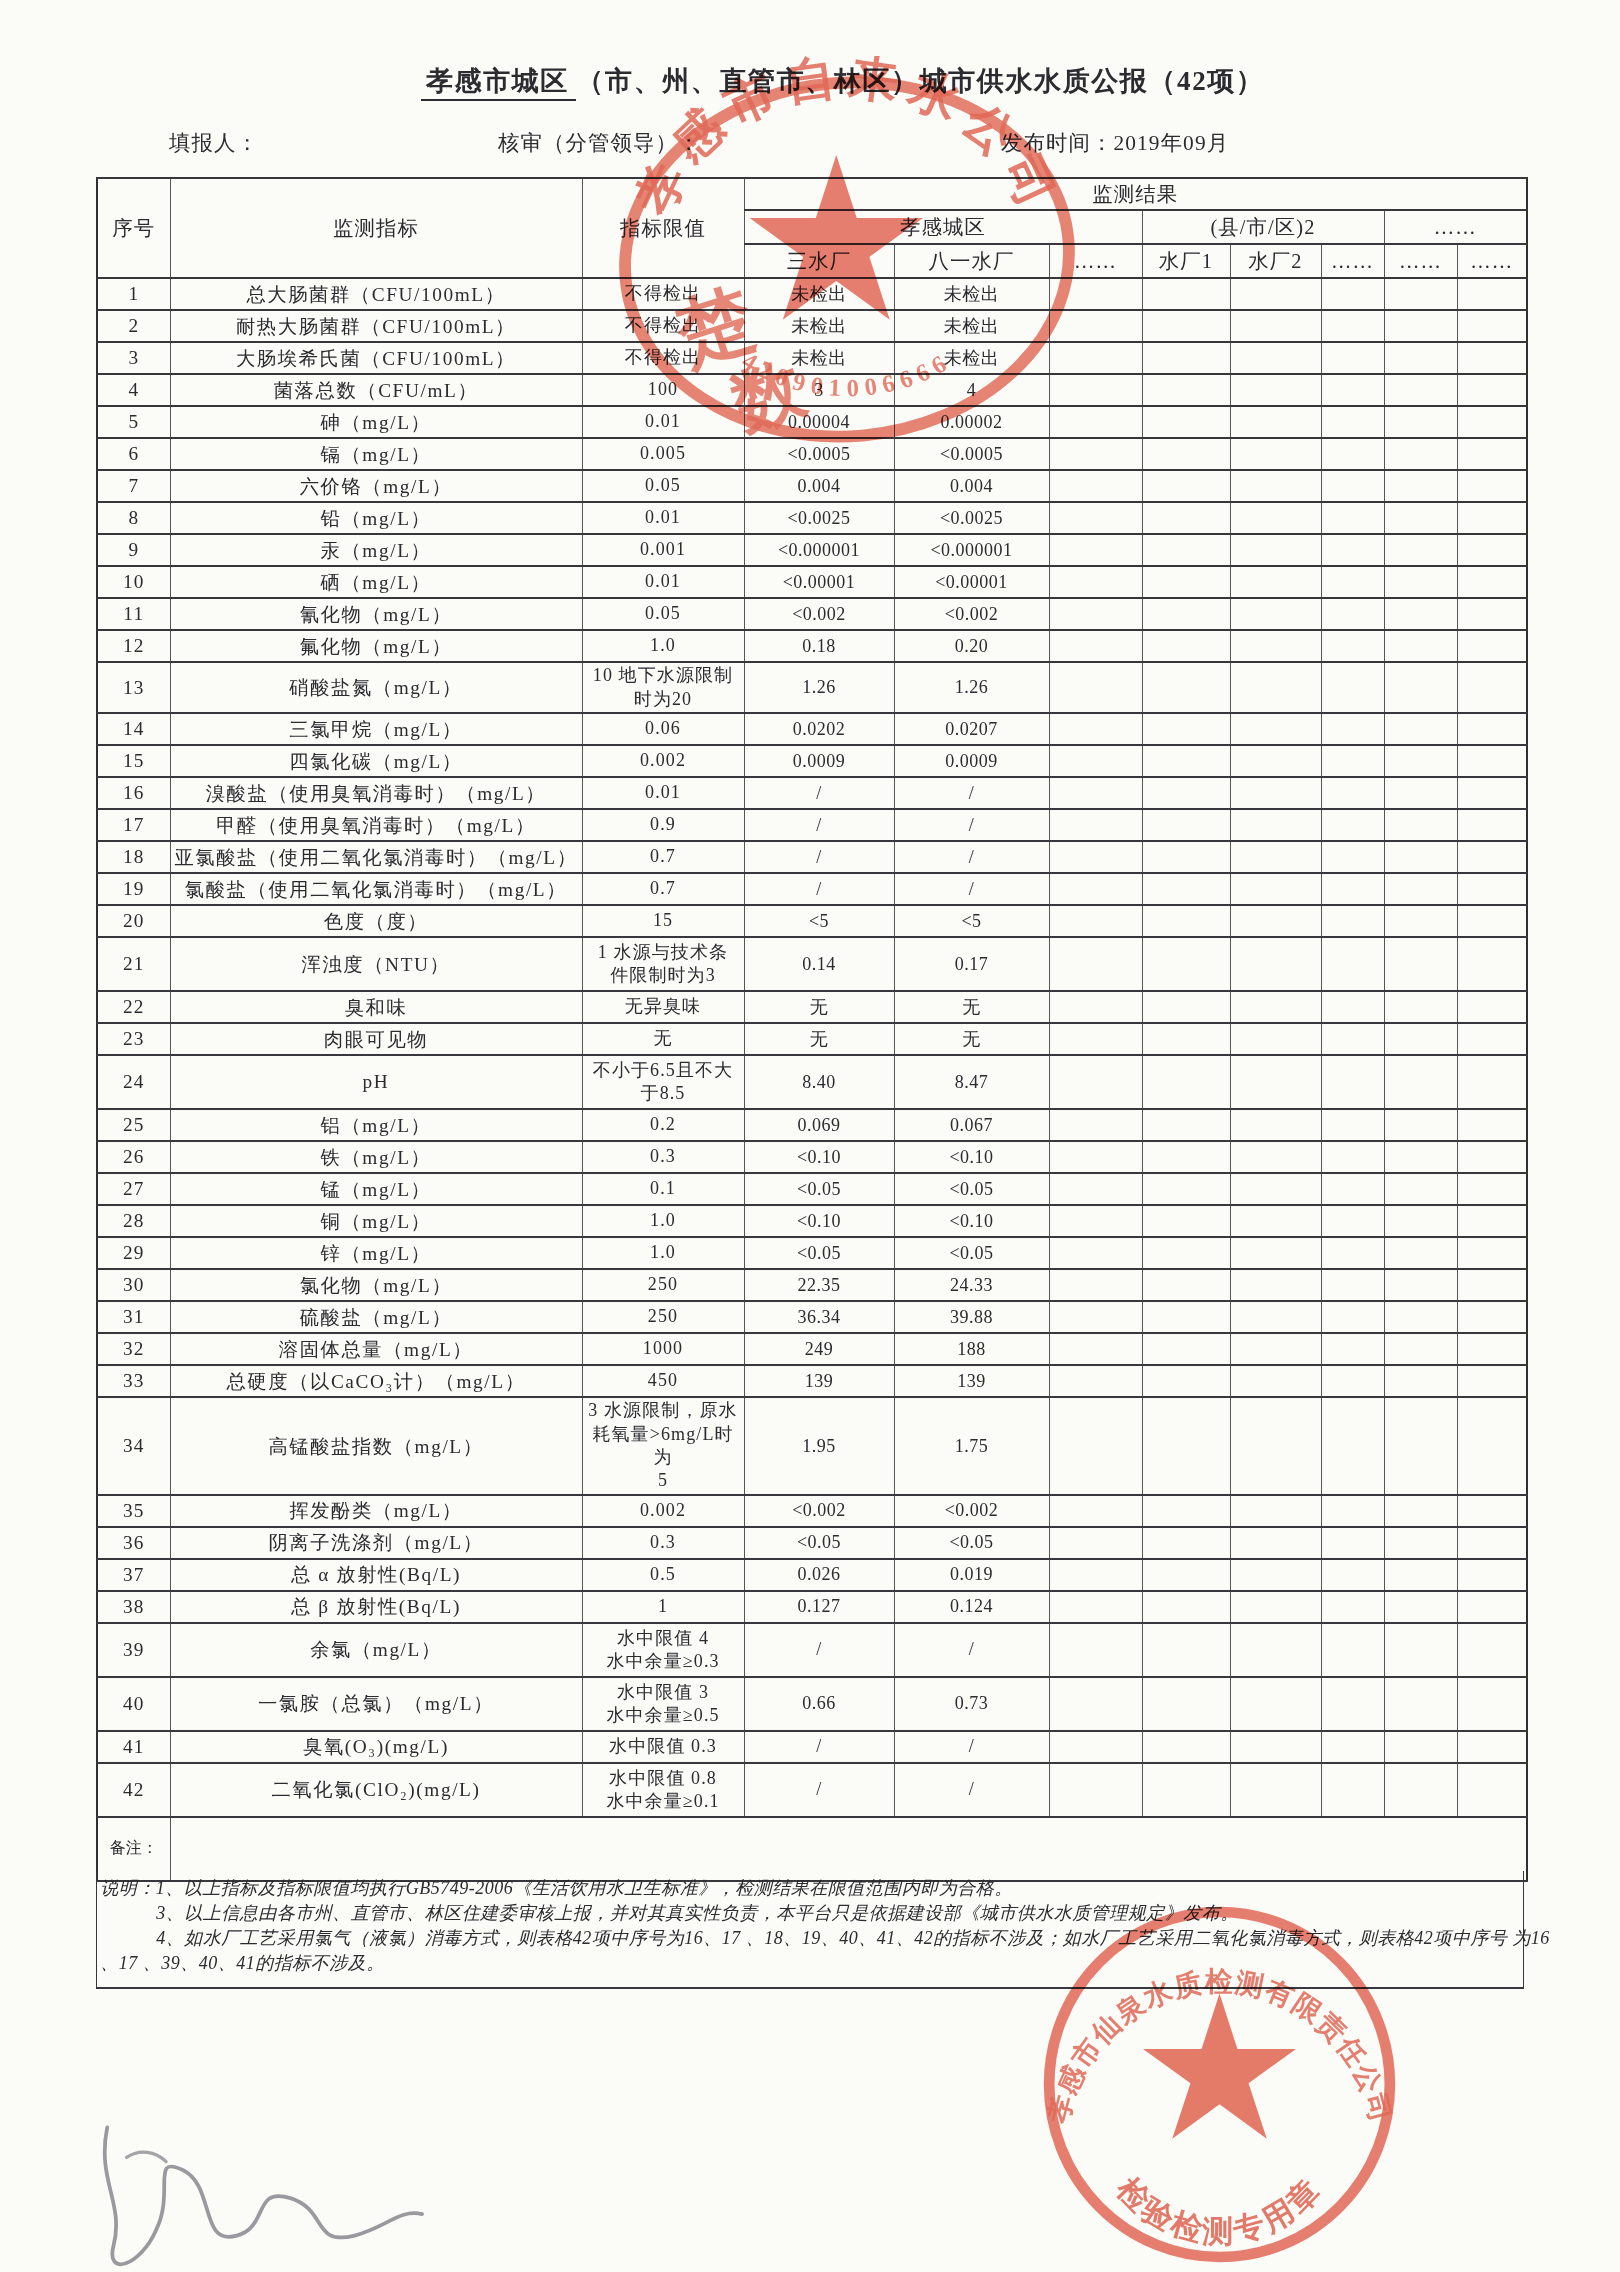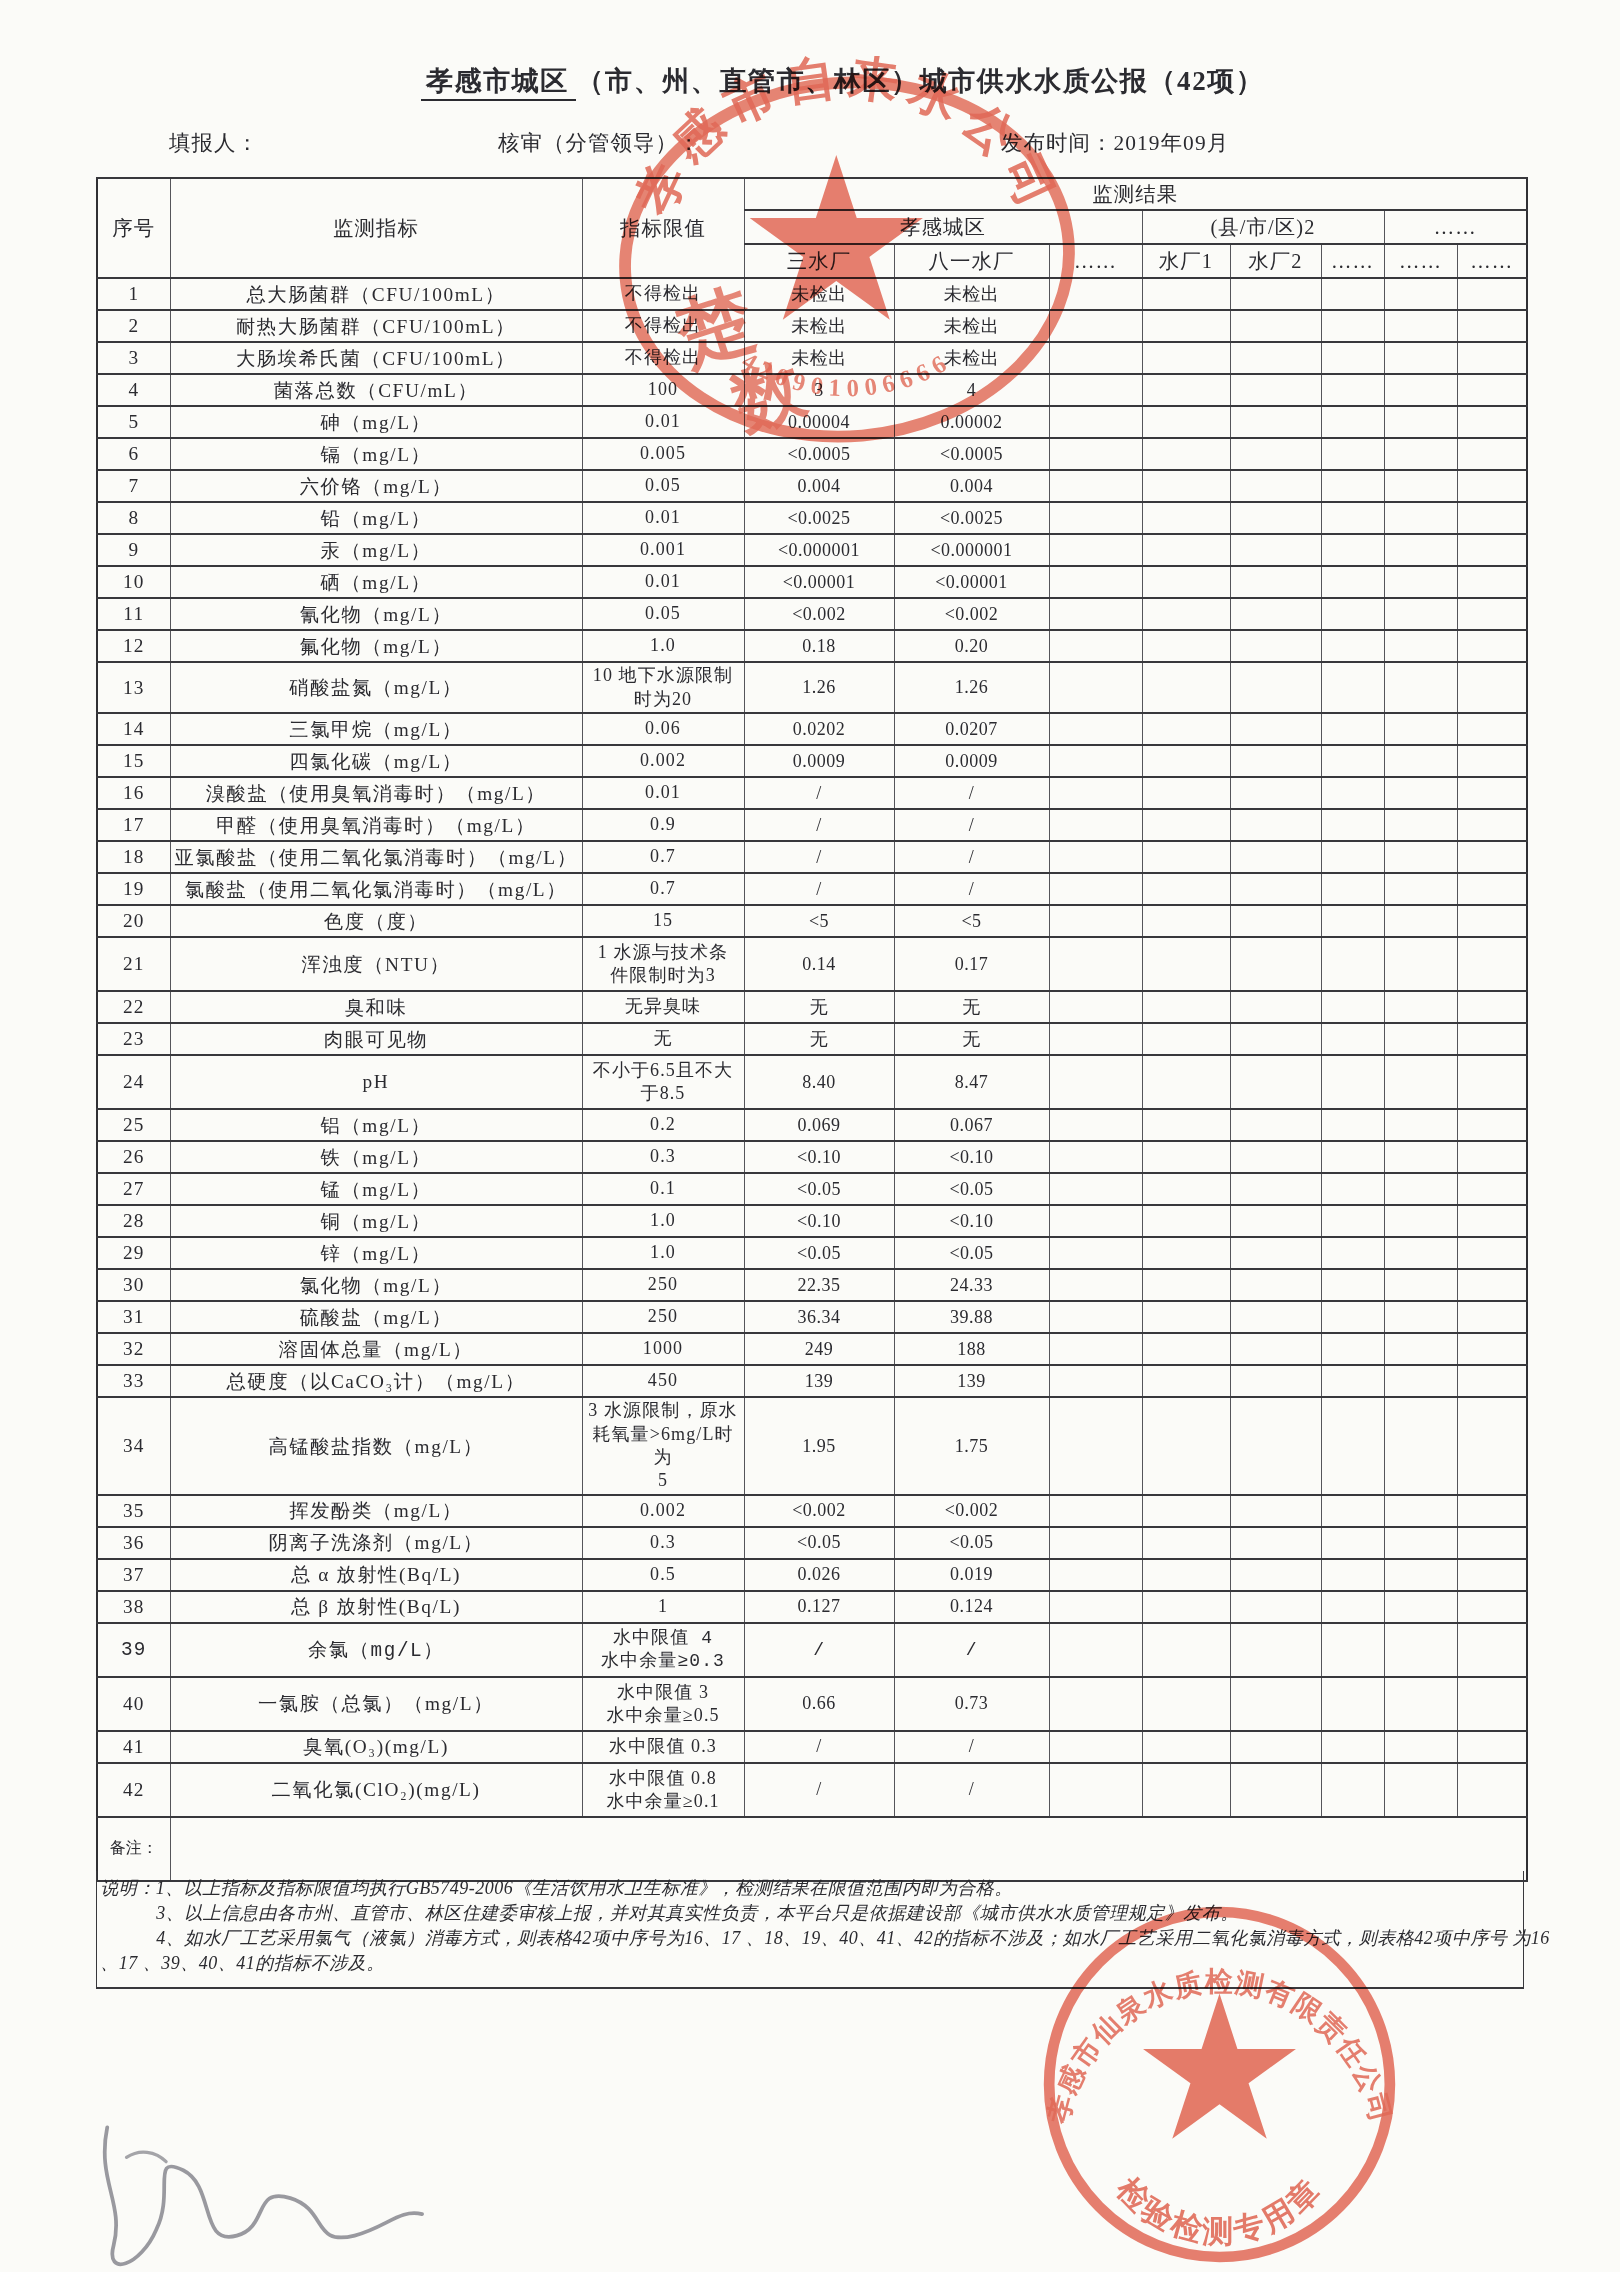--- a/index.html
+++ b/index.html
@@ -595,21 +595,21 @@
           <td class="c-limit">1</td>
           <td class="c-val">0.127</td>
           <td class="c-val">0.124</td>
           <td class="c-empty"></td>
           <td class="c-empty"></td>
           <td class="c-empty"></td>
           <td class="c-empty"></td>
           <td class="c-empty"></td>
           <td class="c-empty"></td>
         </tr>
-        <tr class="data-row" style="height: 54px; font-family: Liberation Mono, monospace;">
+        <tr class="data-row" style="height: 54px;">
           <td class="c-no">39</td>
           <td class="c-name">余氯（mg/L）</td>
           <td class="c-limit">水中限值 4
 水中余量≥0.3</td>
           <td class="c-val">/</td>
           <td class="c-val">/</td>
           <td class="c-empty"></td>
           <td class="c-empty"></td>
           <td class="c-empty"></td>
           <td class="c-empty"></td>

